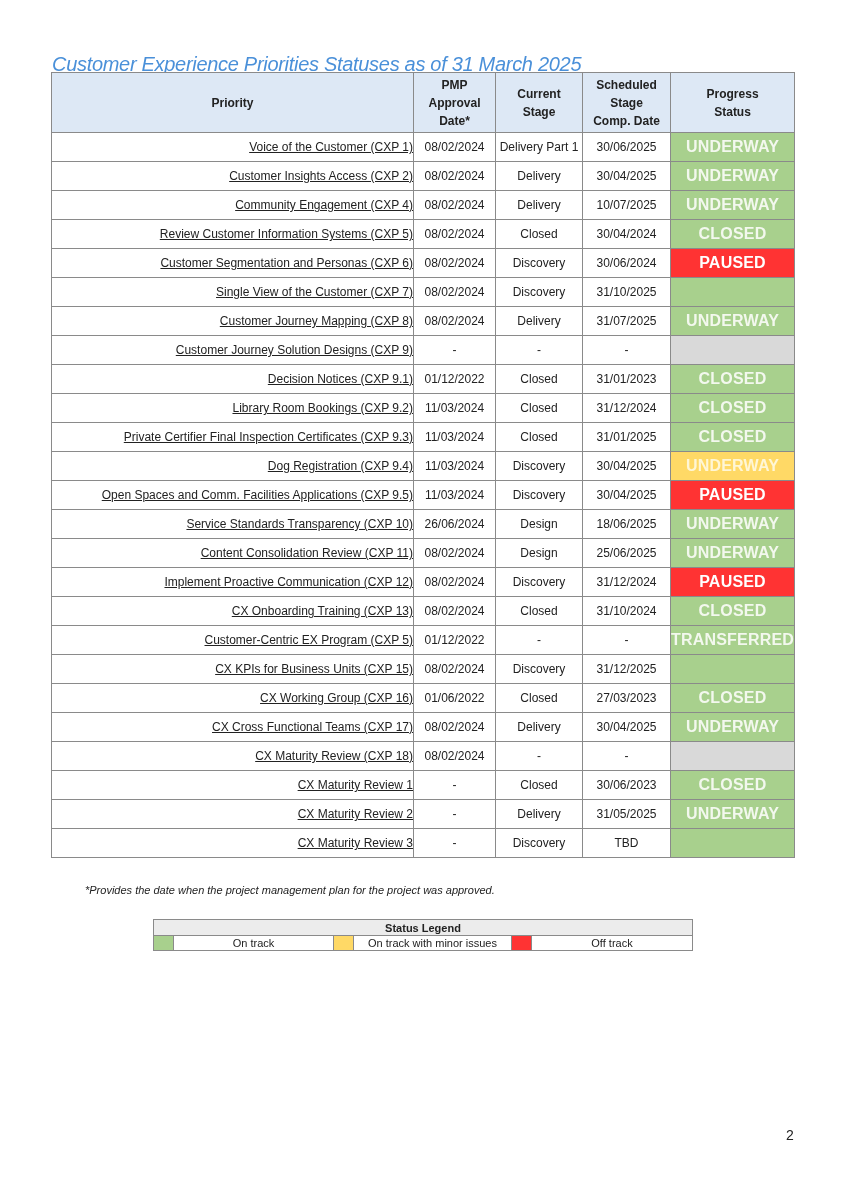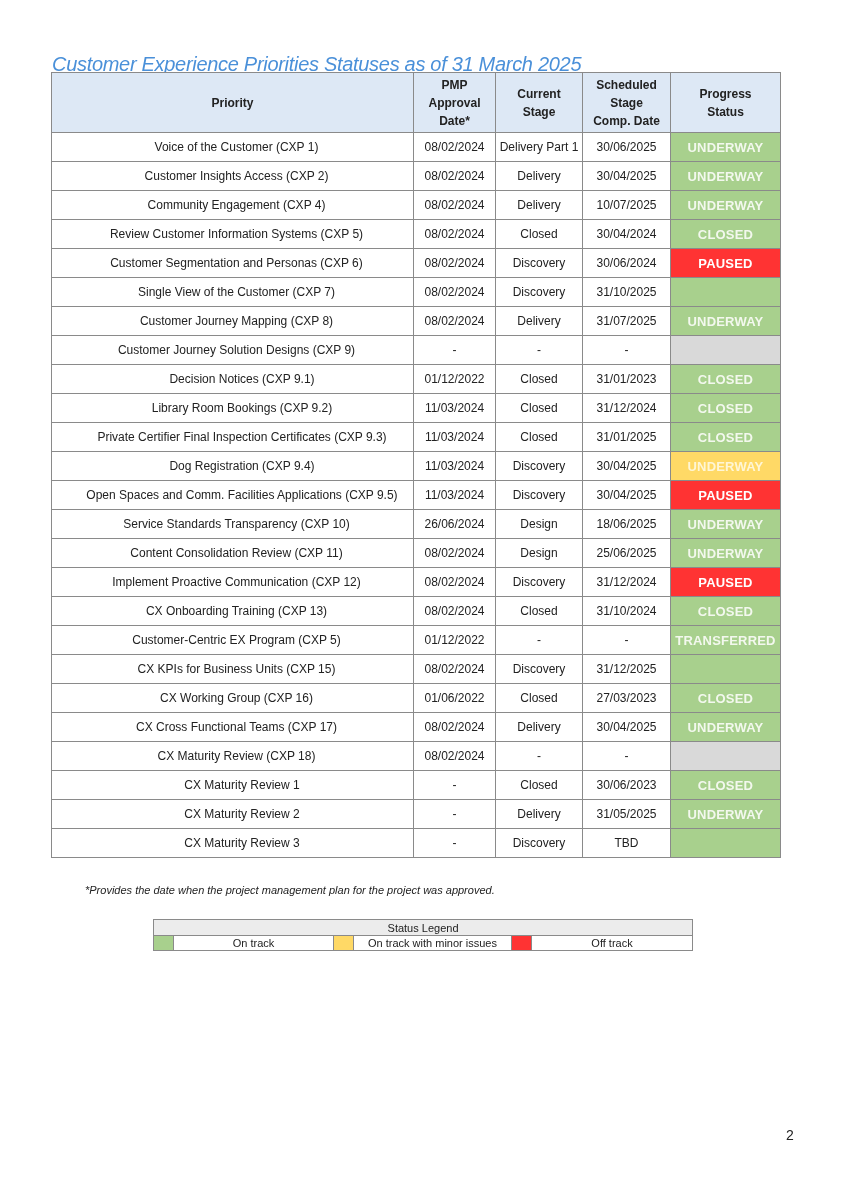--- a/index.html
+++ b/index.html
@@ -6,32 +6,32 @@
   body { width: 843px; height: 1194px; position: relative; overflow: hidden;
          font-family: "Liberation Sans", sans-serif; color: #222; }
   .title { position: absolute; left: 52px; top: 53px; font-size: 20px; font-style: italic;
            color: #4a90d9; letter-spacing: -0.3px; }
   table.main { position: absolute; left: 51px; top: 72px; border-collapse: collapse;
                font-size: 12px; table-layout: fixed; }
   table.main th, table.main td { border: 1px solid #8a8a8a; }
   table.main th { background: #dde8f5; font-weight: bold; color: #222; text-align: center;
                   font-size: 12px; line-height: 18px; height: 59px; padding: 0 2px; }
   table.main td { height: 28px; padding: 0; text-align: center; white-space: nowrap; }
-  table.main td.prio { text-align: center; padding-left: 8px; }
+  table.main td.prio { text-align: right; padding-left: 8px; text-decoration: underline; }
   table.main td.prio.sub { padding-left: 19px; margin-top: 8px; }
-  td.status { font-weight: bold; color: #ffffff; font-size: 13px; letter-spacing: 0.2px; }
+  td.status { font-weight: bold; color: #ffffff; font-size: 16px; letter-spacing: 0.2px; }
   td.st-green { background: #a8d08d; color: #f3f8ee; }
   td.st-red { background: #ff3333; color: #ffffff; }
   td.st-amber { background: #ffd966; color: #fff6d6; }
   td.st-grey { background: #d9d9d9; }
   .footnote { position: absolute; left: 52px; top: 884px; font-size: 11px; font-style: italic; color: #222; margin-left: 33px; }
   table.legend { position: absolute; left: 153px; top: 919px; border-collapse: collapse;
                  font-size: 11px; table-layout: fixed; width: 539px; }
   table.legend td { border: 1px solid #8a8a8a; height: 14px; padding: 0; text-align: center; }
-  table.legend td.lhead { background: #ececec; font-weight: normal; height: 15px; }
+  table.legend td.lhead { background: #ececec; font-weight: bold; height: 15px; }
   .page-number { position: absolute; left: 786px; top: 1127px; font-size: 14px; color: #222; }
 </style>
 </head>
 <body>
 
 <div class="title" style="color: rgb(74, 144, 217);">Customer Experience Priorities Statuses as of 31 March 2025</div>
 
 <table class="main">
   <colgroup>
     <col style="width:362px">

